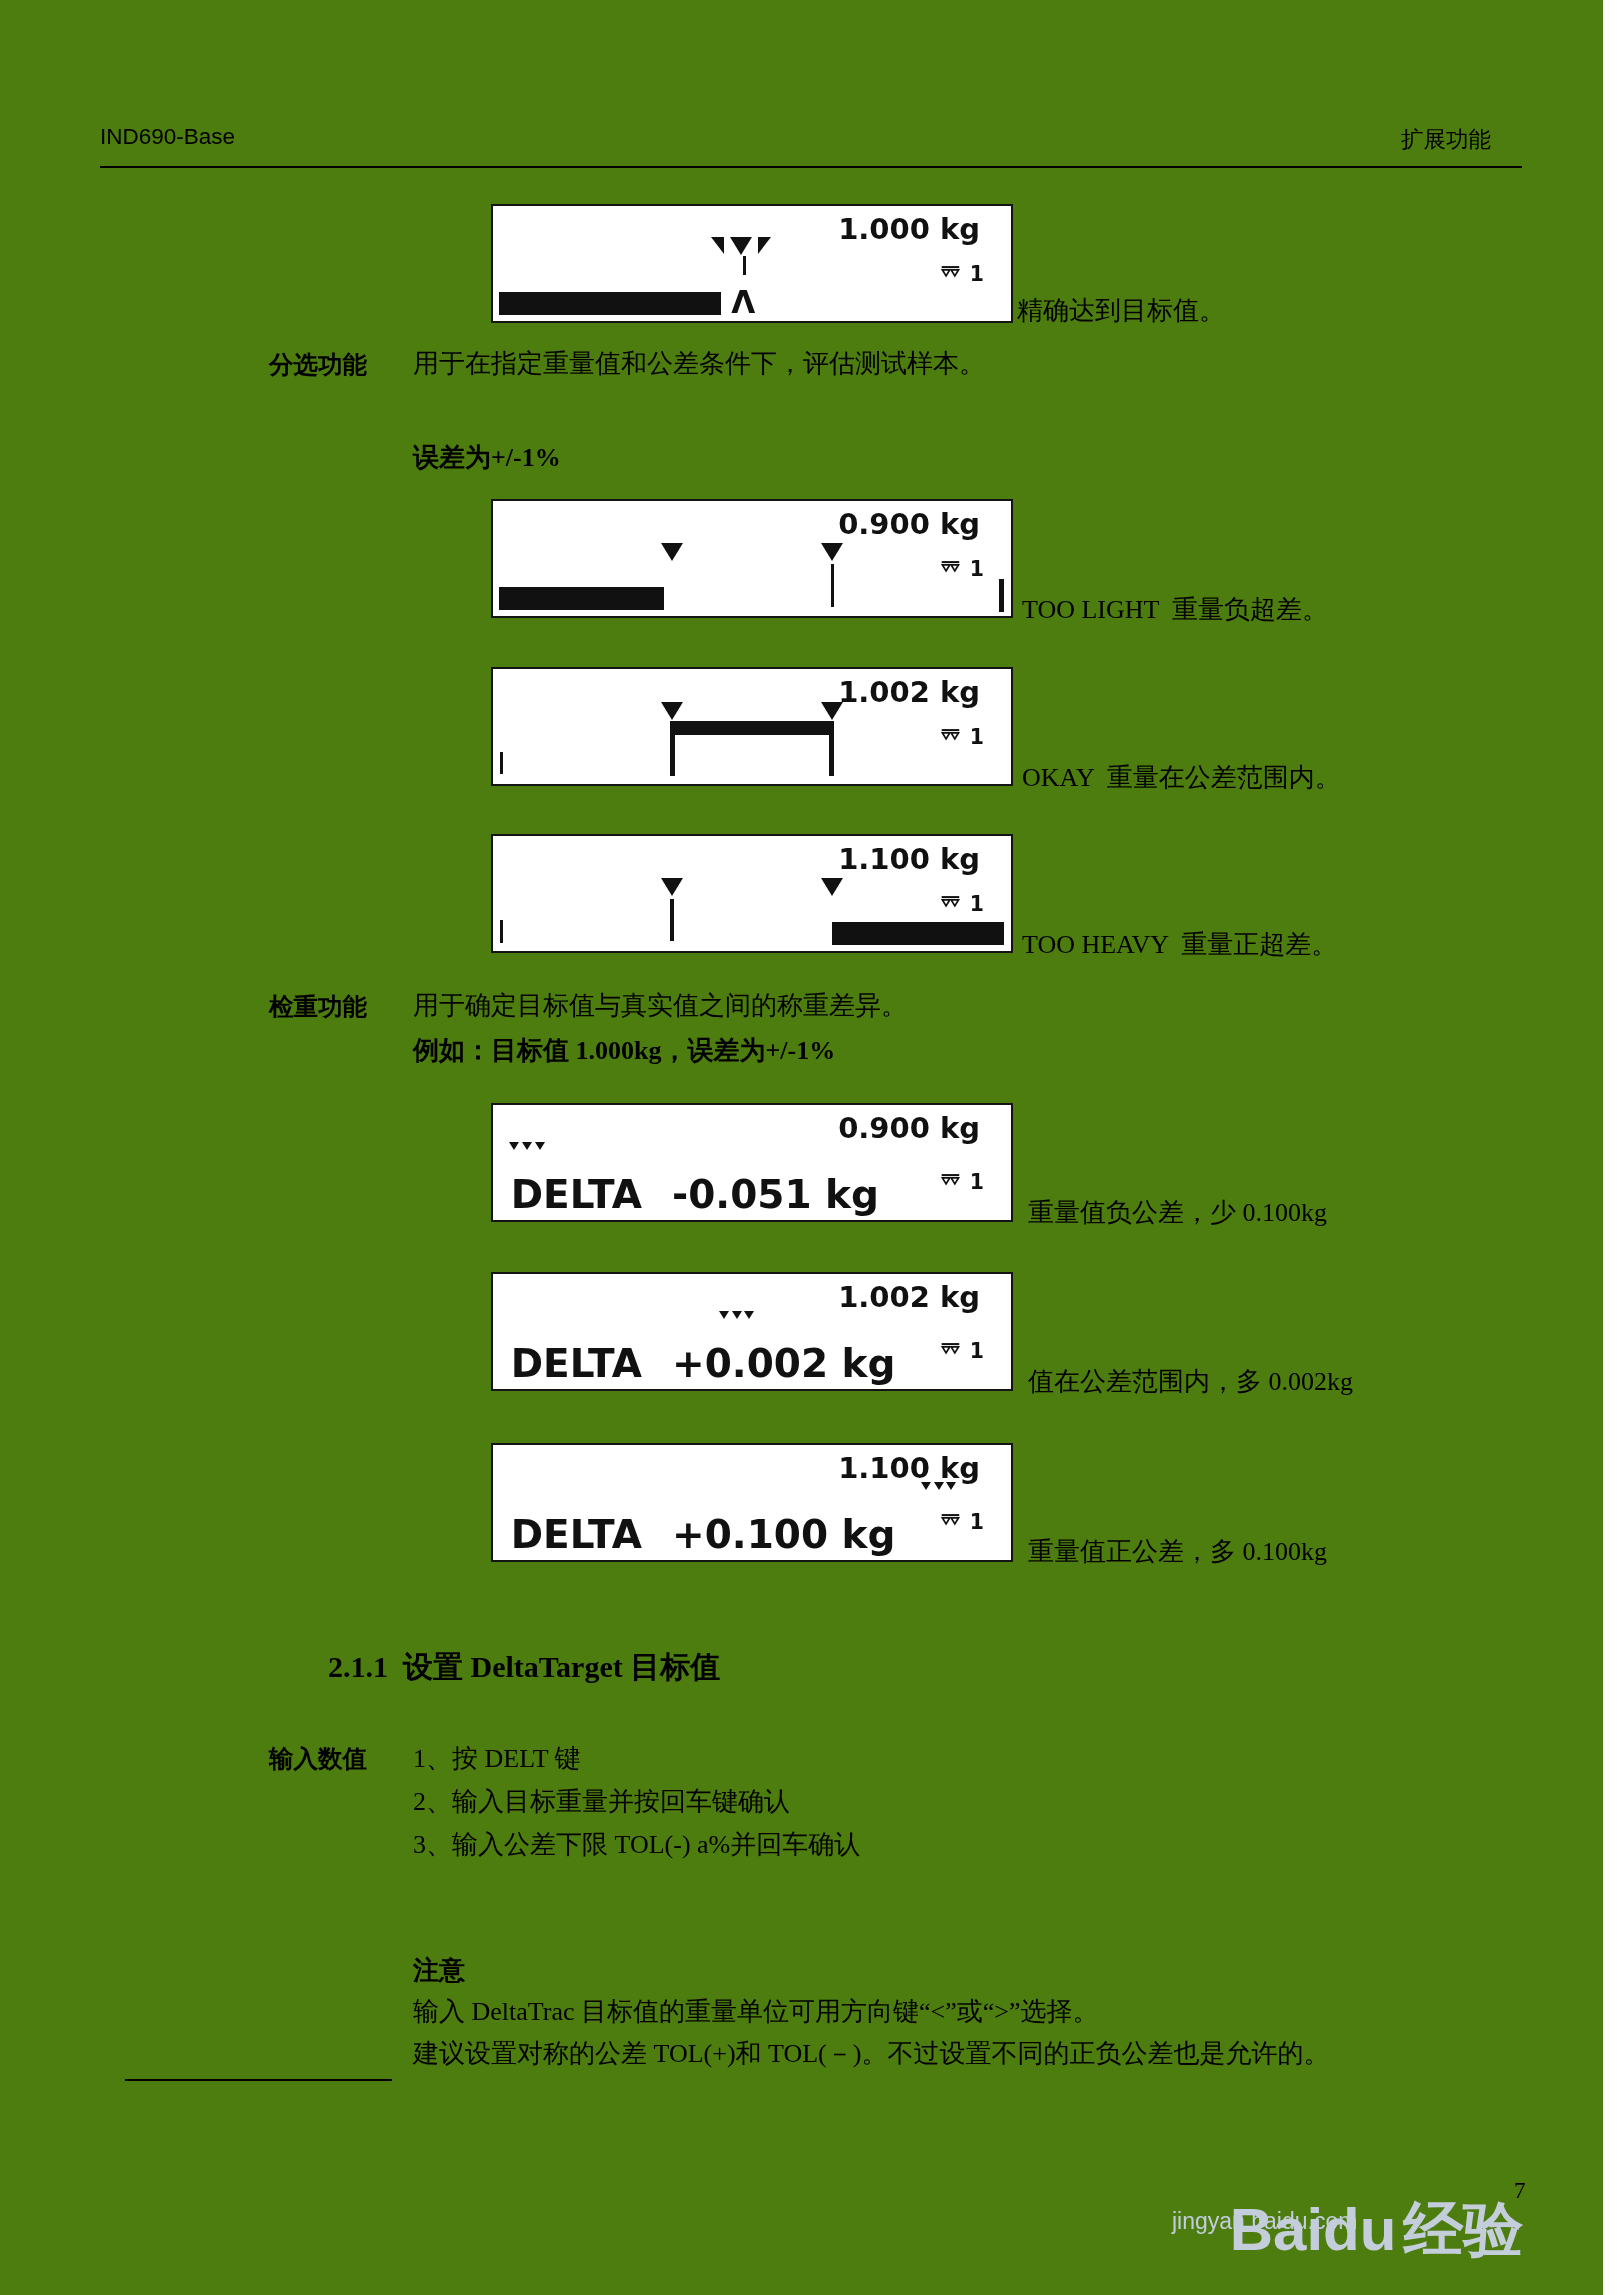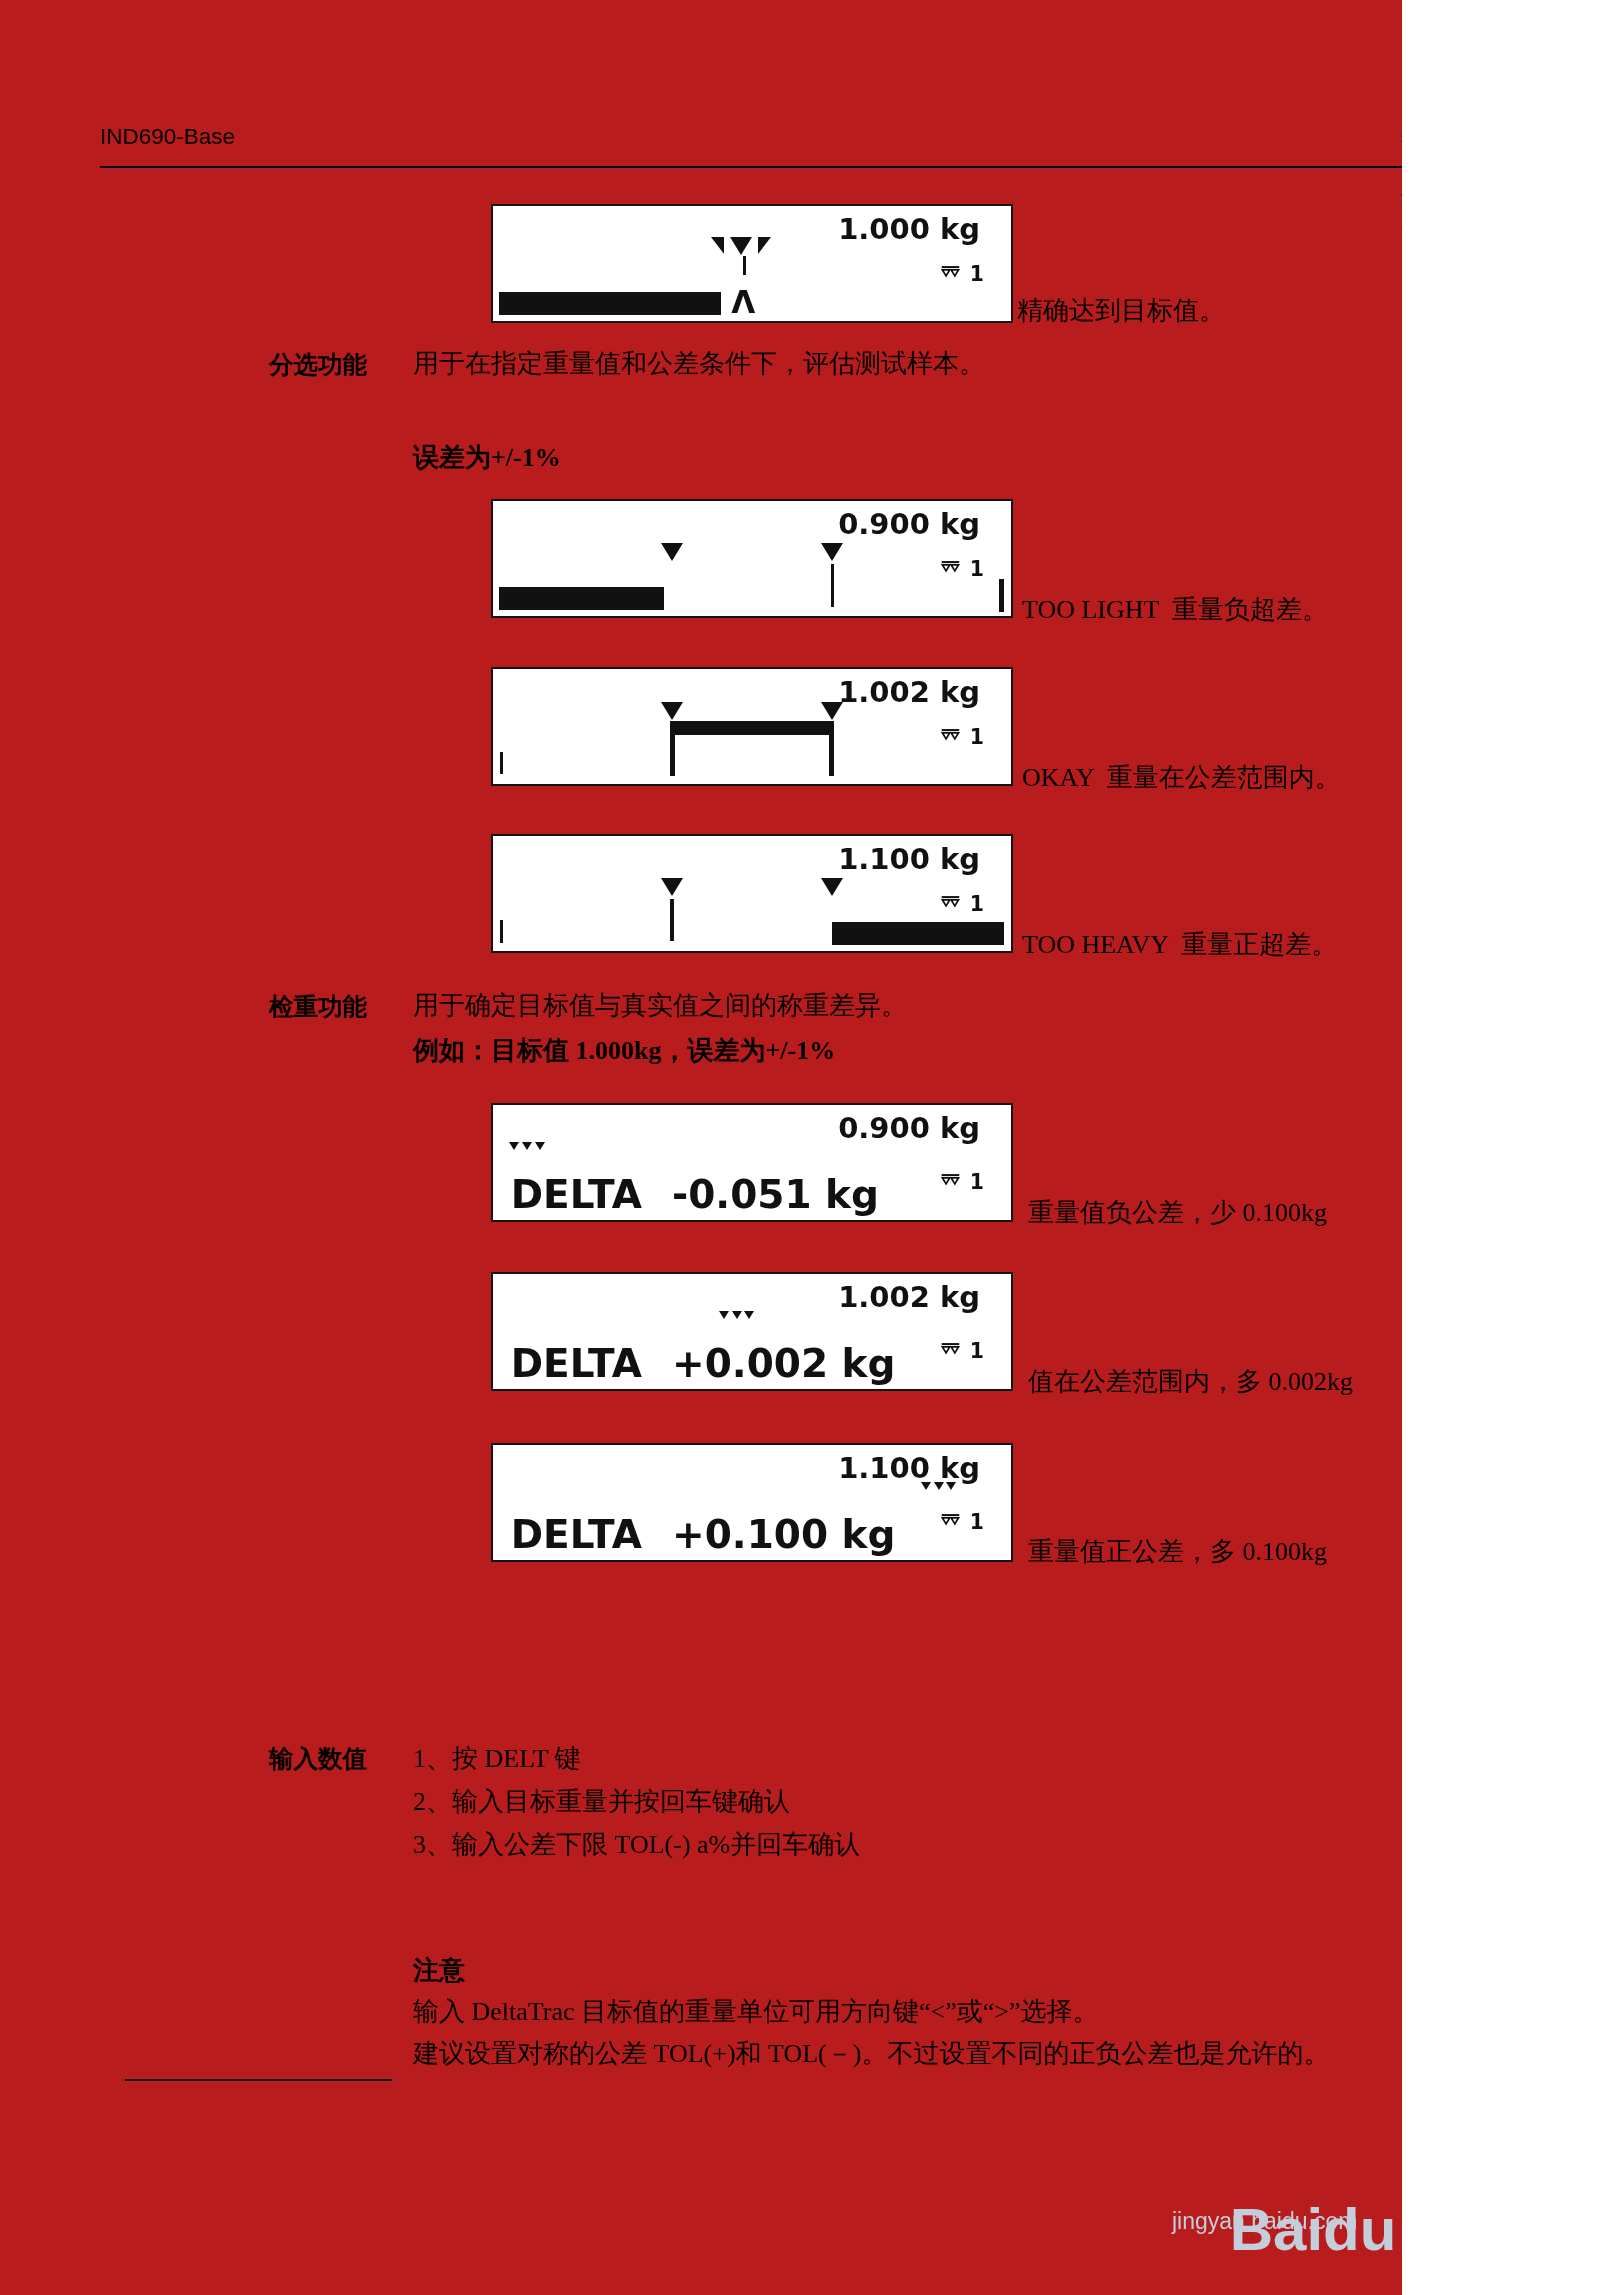--- a/index.html
+++ b/index.html
@@ -1,18 +1,18 @@
 <!DOCTYPE html>
 <html style="font-size:11px"><head>
 <meta charset="utf-8">
 <style>
   * { margin:0; padding:0; box-sizing:border-box; }
   html,body { background:#ffffff; }
   .page {
-    position:relative; width:1402px; height:2295px; background:#b91c1c;
+    position:relative; width:1603px; height:2295px; background:#4d7c0f;
     font-family:"Liberation Serif", serif; color:#000; overflow:hidden;
   }
   
   .hdr-left  { position:absolute; left:100px; top:124px; font-family:"Liberation Sans", sans-serif; font-size:22.5px; }
   .hdr-right { position:absolute; left:1401px; top:124px; font-size:22.5px; font-weight:normal; }
   .hdr-rule  { position:absolute; left:100px; top:166px; width:1422px; height:2px; background:#000; }
   
   .txt  { position:absolute; font-size:26px; white-space:pre; }
   .bold { font-weight:bold; }
   .lbl  { position:absolute; font-family:"Liberation Sans", sans-serif; font-weight:bold; font-size:24.5px; white-space:pre; }
@@ -217,20 +217,21 @@
       <svg width="27" height="17.7" viewBox="0 0 40 26">
         <line x1="1" y1="3" x2="27" y2="3" stroke="#111" stroke-width="3"></line>
         <polygon points="2,7 13,7 7.5,16" fill="none" stroke="#111" stroke-width="2.5"></polygon>
         <polygon points="15,7 26,7 20.5,16" fill="none" stroke="#111" stroke-width="2.5"></polygon>
       </svg>
       <span class="scale-num">1</span>
     </div>
   </div>
   <div class="cap" style="left:1028px; top:1534px">重量值正公差，多 0.100kg</div>
 
+  <span class="heading" style="left:328px; top:1647px">2.1.1  设置 DeltaTarget 目标值</span>
 
   <span class="lbl" style="left:269px; top:1742px">输入数值</span>
   <span class="txt" style="left:413px; top:1741px">1、按 DELT 键</span>
   <span class="txt" style="left:413px; top:1784px">2、输入目标重量并按回车键确认</span>
   <span class="txt" style="left:413px; top:1827px">3、输入公差下限 TOL(-) a%并回车确认</span>
 
   <span class="txt bold" style="left:413px; top:1953px">注意</span>
   <span class="txt" style="left:413px; top:1994px">输入 DeltaTrac 目标值的重量单位可用方向键“&lt;”或“&gt;”选择。</span>
   <span class="txt" style="left:413px; top:2036px">建议设置对称的公差 TOL(+)和 TOL(－)。不过设置不同的正负公差也是允许的。</span>
 

